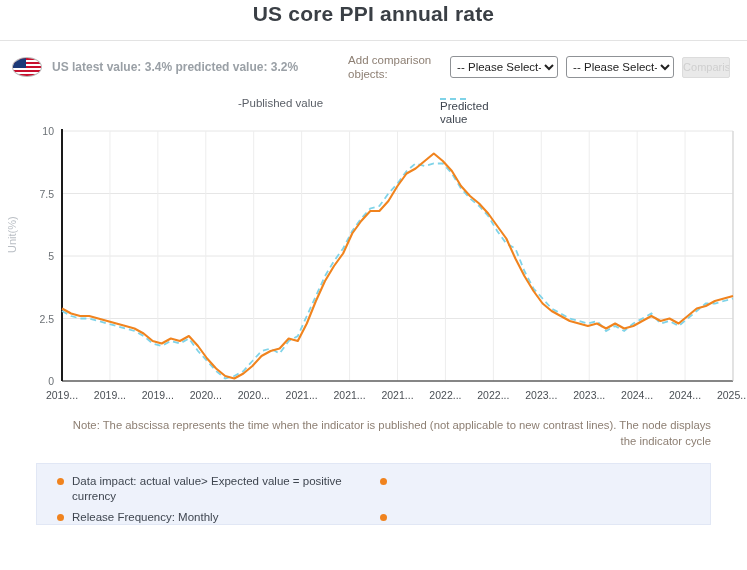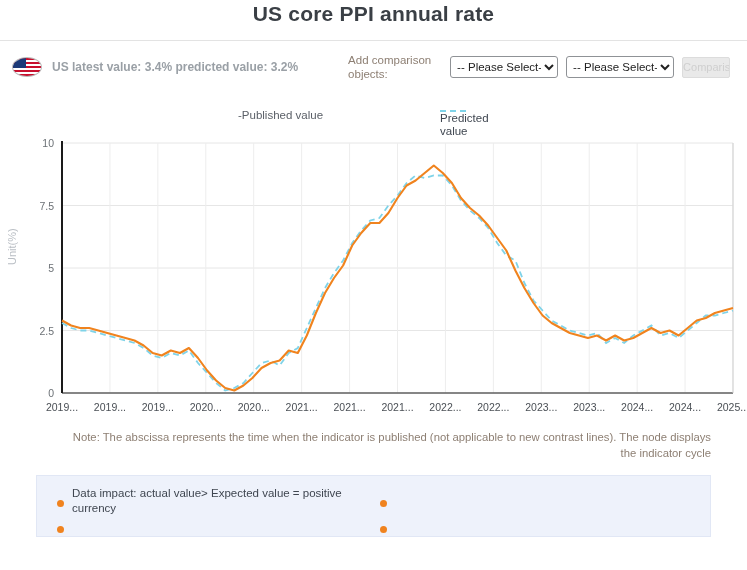--- a/index.html
+++ b/index.html
@@ -86,21 +86,21 @@
     overflow: hidden;
     white-space: nowrap;
     text-align: center;
     line-height: 19px;
   }
 
   
   .legend {
     position: relative;
     height: 34px;
-    margin-top: 14px;
+    margin-top: 2px;
   }
   .leg-item {
     position: absolute;
     font-size: 11.5px;
     color: #5b6068;
     display: flex;
     align-items: flex-start;
   }
   .leg-pub { left: 238px; top: 8px; }
   .leg-pred { left: 440px; top: 2px; flex-direction: column; }
@@ -146,21 +146,21 @@
     padding: 10px 14px;
     position: relative;
   }
   .info-grid {
     display: grid;
     grid-template-columns: 1fr 1fr;
     grid-row-gap: 6px;
     font-size: 11.5px;
     color: #3f4650;
   }
-  .info-item { display: flex; align-items: center; }
+  .info-item { display: flex; align-items: flex-start; }
   .bullet {
     width: 7px; height: 7px; border-radius: 50%;
     background: #f0831e;
     margin: 4px 8px 0 6px;
     flex: 0 0 auto;
   }
   .info-item .t { line-height: 15px; }
 </style>
 </head>
 <body>
@@ -254,20 +254,21 @@
     <div class="info-grid">
       <div class="info-item">
         <span class="bullet"></span>
         <span class="t">Data impact: actual value&gt; Expected value = positive currency</span>
       </div>
       <div class="info-item">
         <span class="bullet"></span>
       </div>
       <div class="info-item">
         <span class="bullet"></span>
+        <span class="t">Release Frequency: Monthly</span>
       </div>
       <div class="info-item">
         <span class="bullet"></span>
       </div>
     </div>
   </div>
 
 </div>
 
 </body></html>

